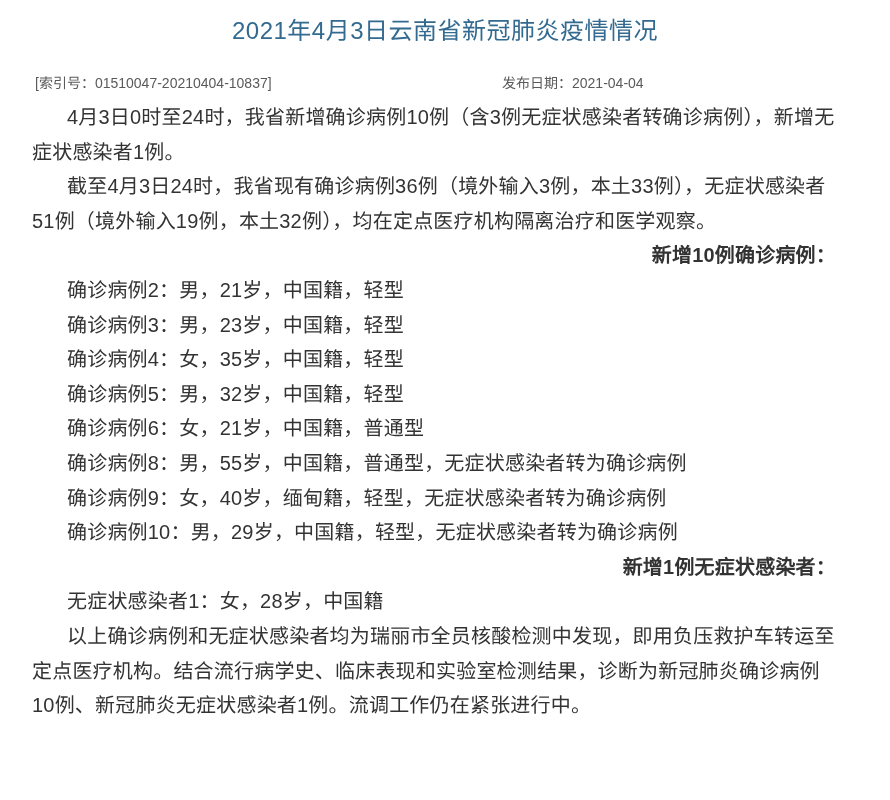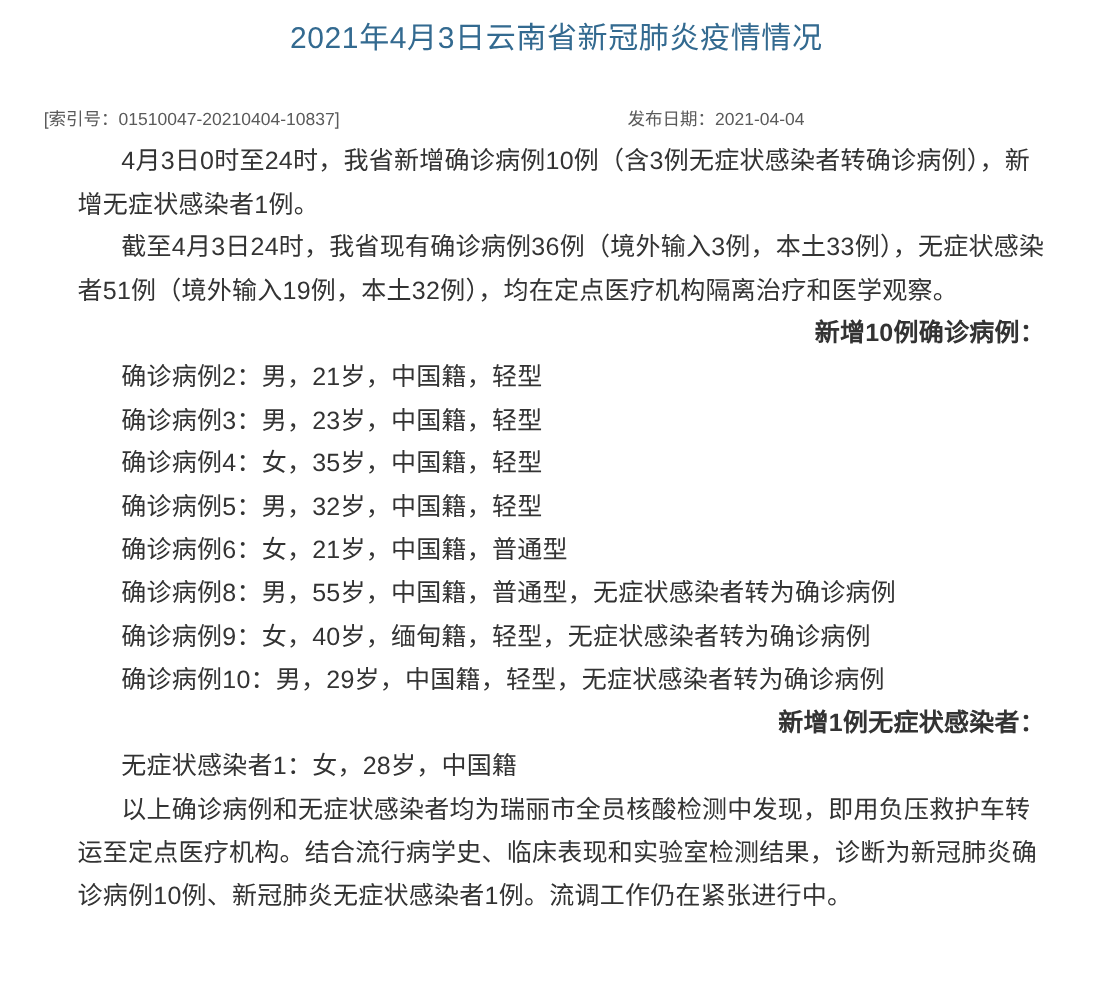--- a/index.html
+++ b/index.html
@@ -22,38 +22,38 @@
     text-align: center;
     color: var(--title, #336a90);
     font-size: 24px;
     line-height: 36px;
     font-weight: 400;
     letter-spacing: 0.5px;
   }
   .meta-row {
     position: relative;
     height: 18px;
-    margin-top: 35px;
+    margin-top: 23px;
     font-size: 14px;
     color: var(--meta, #5a5a5a);
   }
   .meta-index {
     position: absolute;
     left: 35px;
     top: 0;
     white-space: nowrap;
   }
   .meta-date {
     position: absolute;
     left: 502px;
     top: 0;
     white-space: nowrap;
   }
   .content {
-    margin: 10px 54px 0 62px;
+    margin: 10px 54px 0 32px;
     font-size: 20px;
     line-height: 34.6px;
     color: var(--body, #333333);
     letter-spacing: 0.2px;
   }
   .content p {
     margin: 0;
     padding: 0;
     text-indent: 35px;
   }

